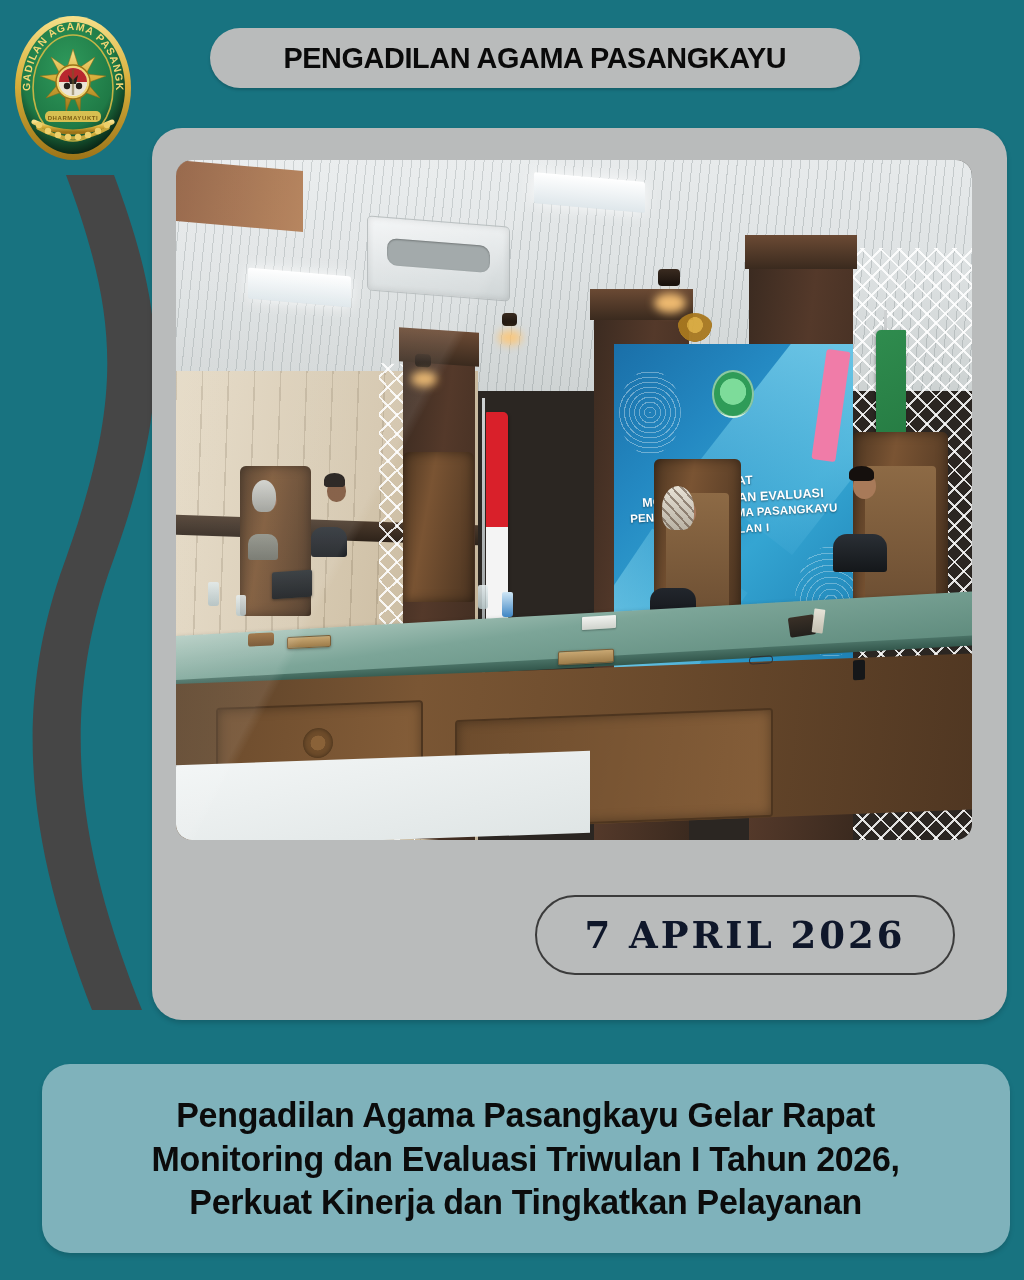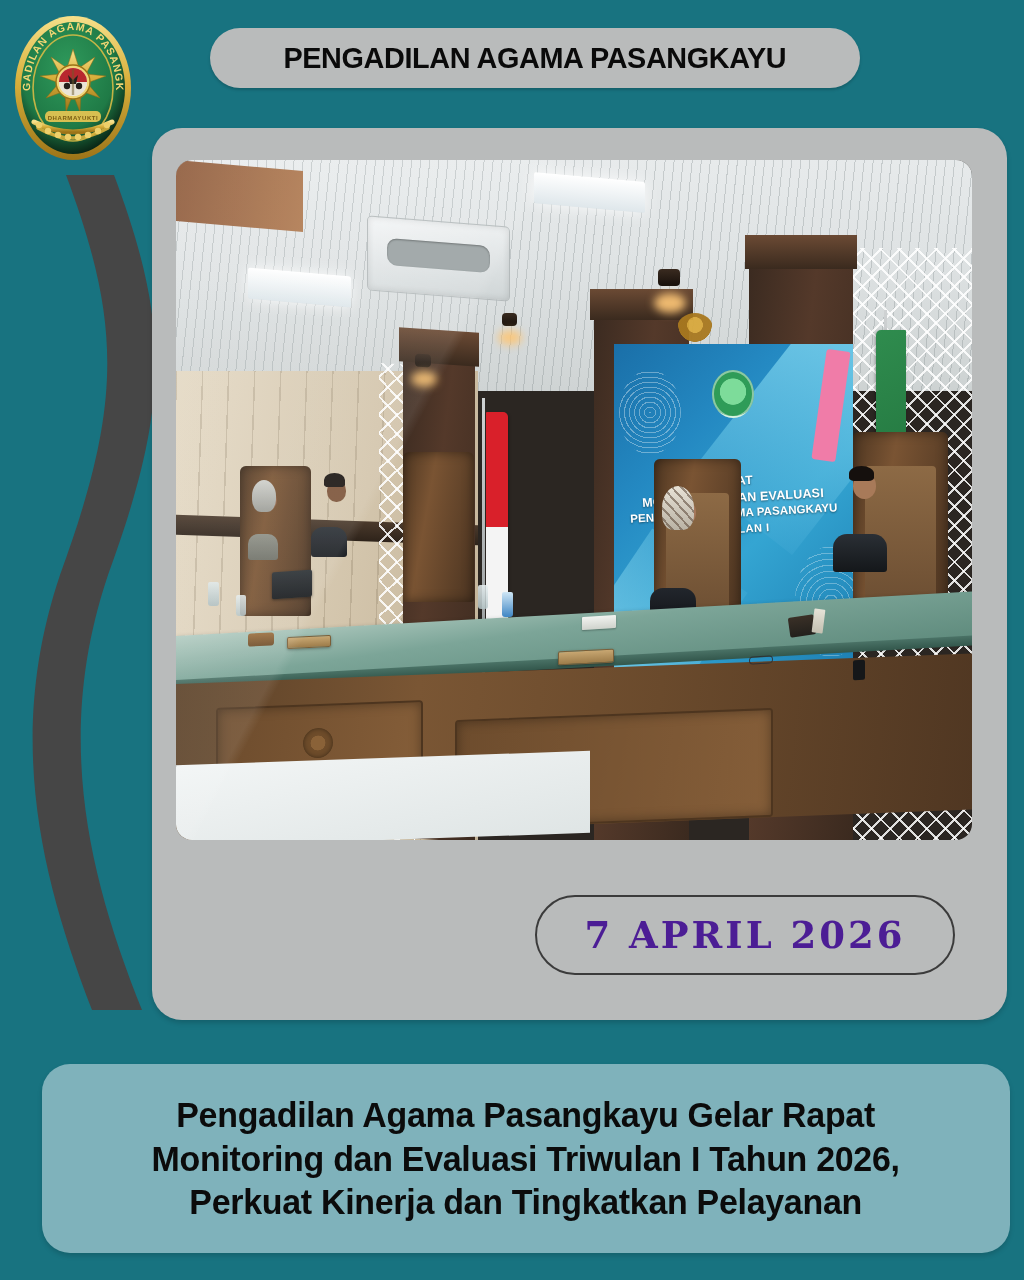--- a/index.html
+++ b/index.html
@@ -283,21 +283,21 @@
     pointer-events:none; }
 
   
   #date-badge{
     position:absolute; left:383px; top:767px; width:420px; height:80px;
     border:2.5px solid #3b3b3b; border-radius:40px;
     display:flex; align-items:center; justify-content:center;
   }
   #date-badge .t{
     font-family:"DejaVu Serif", serif;
-    font-size:37px; font-weight:bold; color:#4c1d95;
+    font-size:37px; font-weight:bold; color:#0f172a;
     letter-spacing:3px; white-space:nowrap;
   }
 
   
   #caption-panel{
     position:absolute; left:42px; top:1064px; width:968px; height:189px;
     background:#7fb2bb; border-radius:28px;
     display:flex; align-items:center; justify-content:center;
     box-shadow:0 3px 5px rgba(0,0,0,.15);
     z-index:30;

